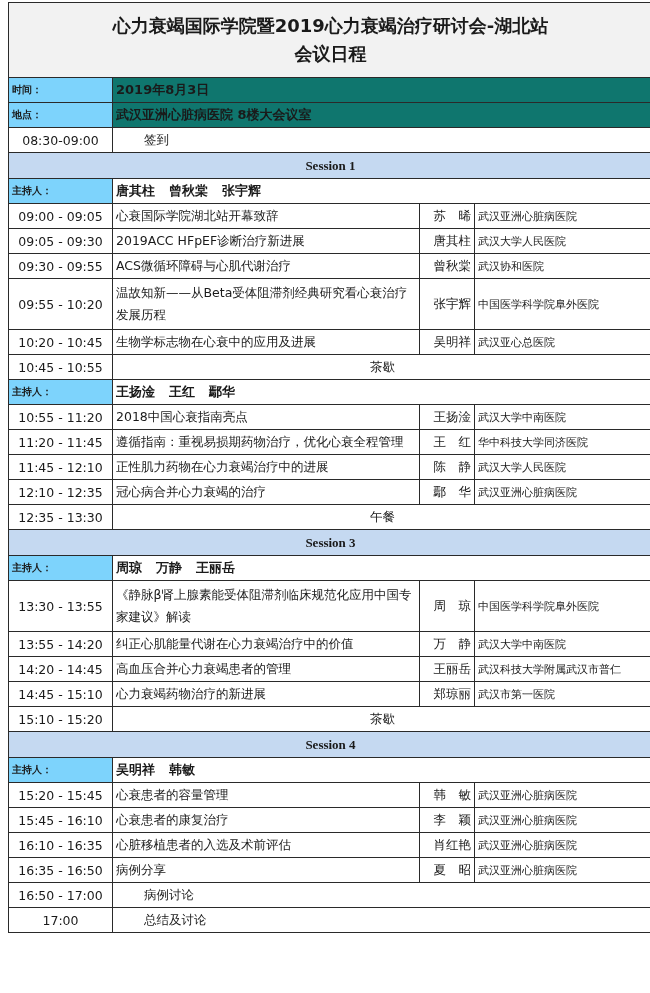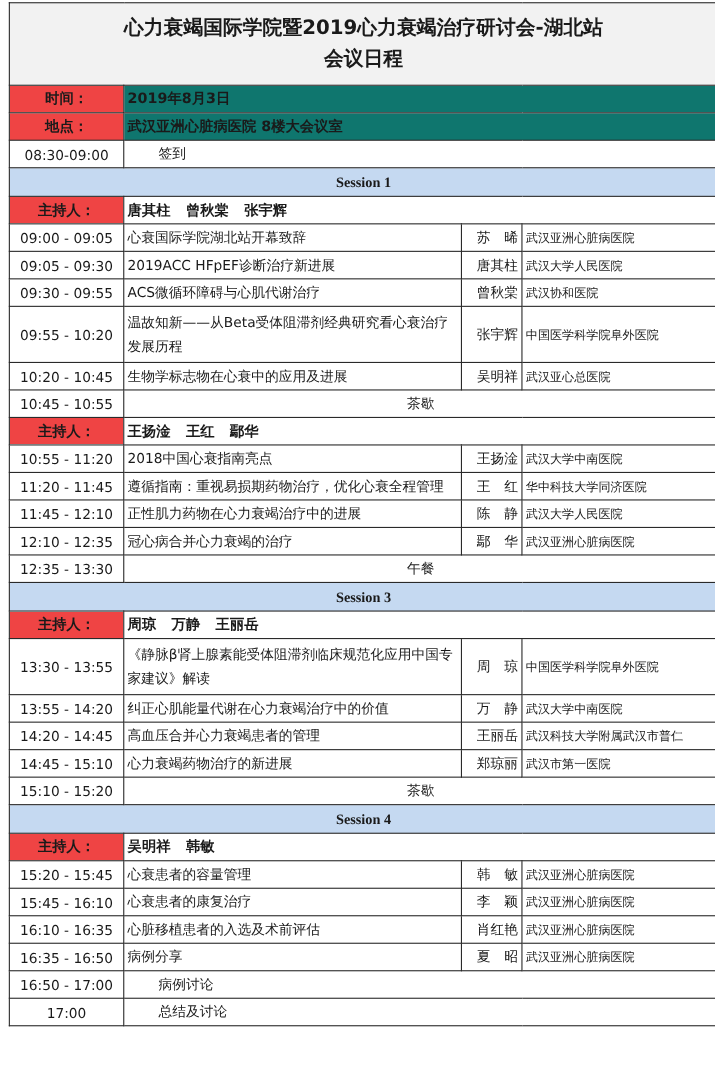--- a/index.html
+++ b/index.html
@@ -8,21 +8,21 @@
   .sheet { position: absolute; left: 8px; top: 2px; width: 644px; }
   table { border-collapse: collapse; width: 644px; table-layout: fixed; }
   td { border: 1px solid #2a2a2a; padding: 0 3px; font-size: 12.5px; height: 24px;
        white-space: nowrap; overflow: hidden; vertical-align: middle; }
   col.c-time { width: 104px; }
   col.c-topic { width: 307px; }
   col.c-spk { width: 55px; }
   col.c-hosp { width: 178px; }
   .title { background: #f2f2f2; text-align: center; font-weight: bold; font-size: 18px;
            line-height: 28px; height: 74px; padding: 0; }
-  .label { background: #ef4444; text-align: center; font-weight: bold; font-size: 13px; }
+  .label { background: #7dd3fc; font-weight: bold; font-size: 10px; }
   .info { background: #0f766e; font-weight: bold; font-size: 13px; }
   .session { background: #c5d9f1; text-align: center; font-weight: bold; font-size: 13px; height: 25px; font-family: Liberation Serif, serif; }
   .host-val { background: #ffffff; font-weight: bold; font-size: 13px; }
   .host-val span { margin-right: 14px; }
   .time { text-align: center; font-size: 12.5px; }
   .topic { font-size: 12.5px; }
   .topic.wrap { white-space: normal; line-height: 22px; height: 50px; }
   .spk { text-align: right; font-size: 12.5px; }
   .hosp { font-size: 11px; }
   .break { text-align: center; font-size: 12.5px; }

